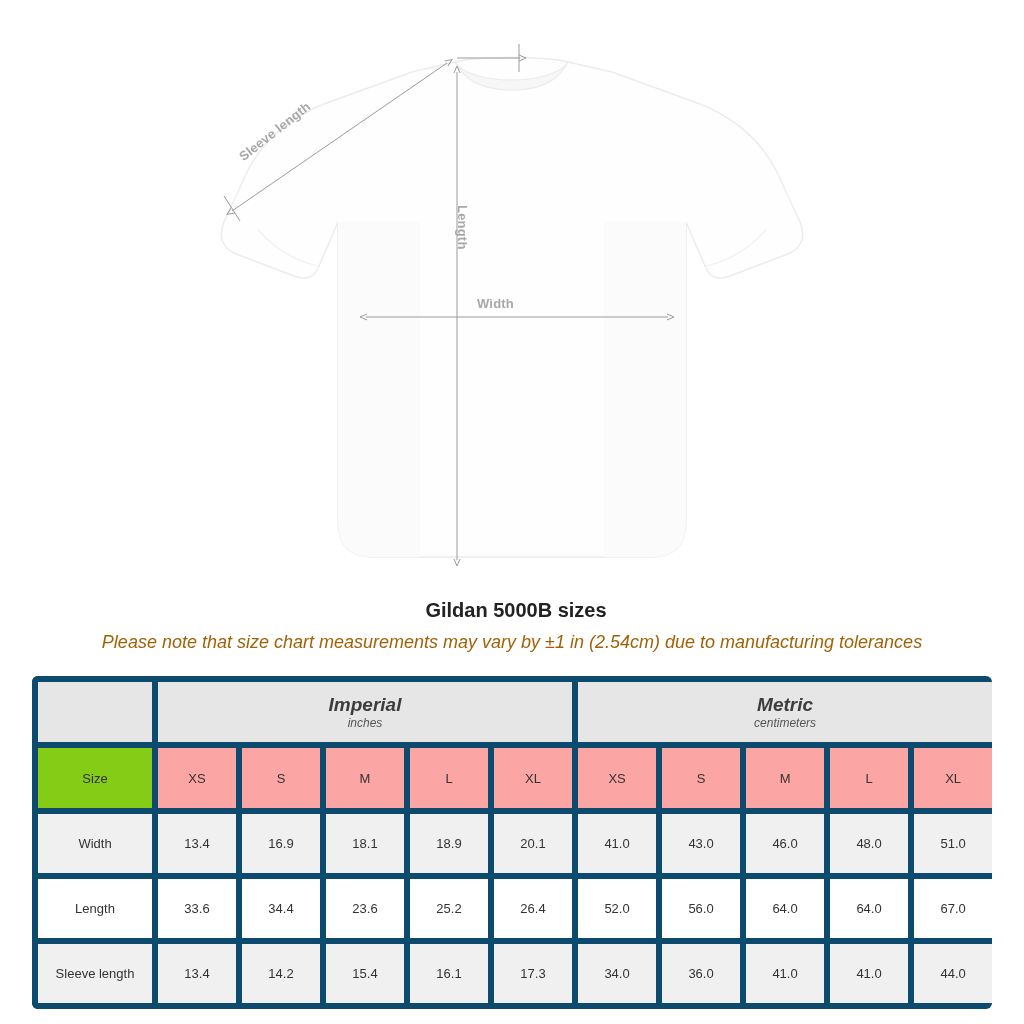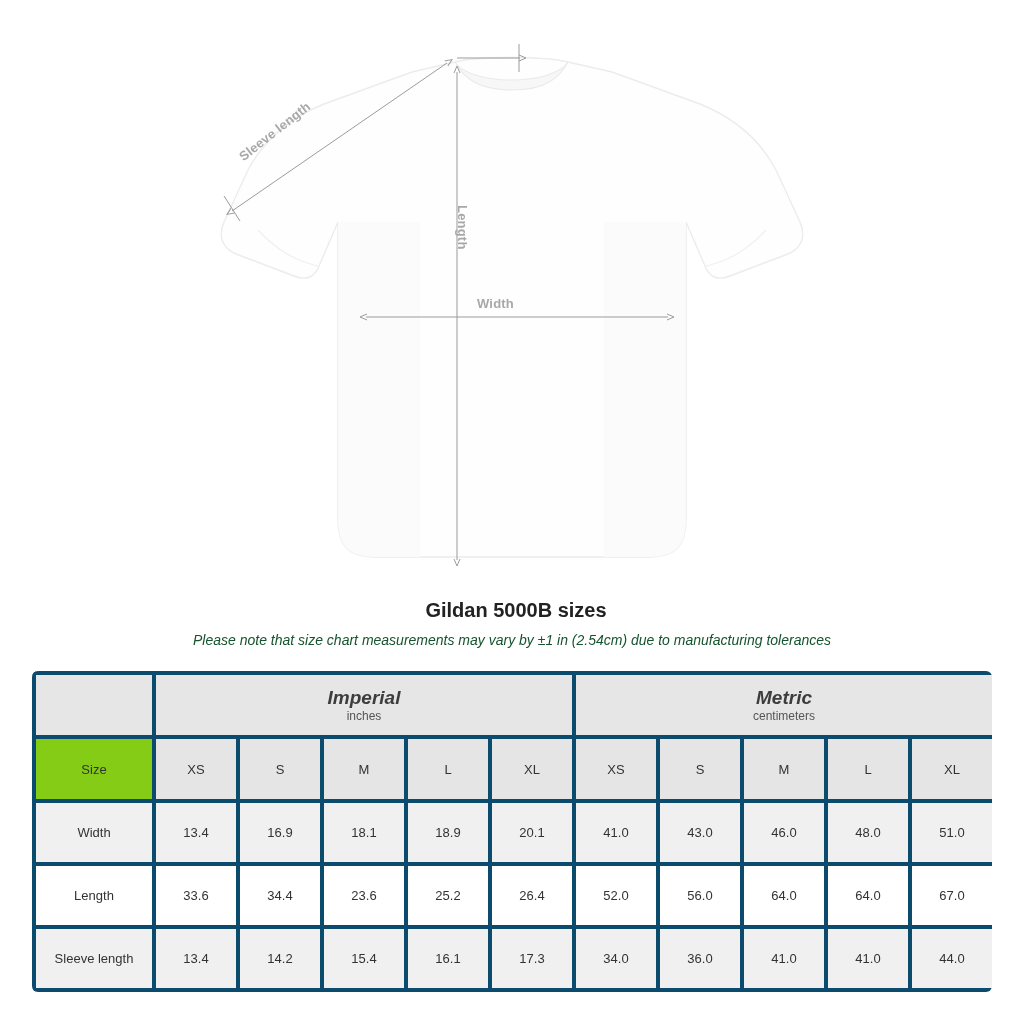--- a/index.html
+++ b/index.html
@@ -55,40 +55,40 @@
     text-align: center;
     margin-top: 4px;
   }
   .chart-title {
     font-size: 20px;
     font-weight: bold;
     color: #222222;
     margin: 0 0 10px 8px;
   }
   .chart-note {
-    font-size: 14px;
+    font-size: 18px;
     font-style: italic;
-    color: #14532d;
+    color: #a16207;
     margin: 0;
   }
 
   
   .table-wrap {
     margin: 23px 32px 0 32px;
     border-radius: 6px;
     overflow: hidden;
   }
   table.size-chart {
     width: 960px;
     border-collapse: collapse;
     table-layout: fixed;
   }
   table.size-chart td,
   table.size-chart th {
-    border: 4px solid #0c4a6e;
+    border: 6px solid #0c4a6e;
     text-align: center;
     font-size: 13px;
     color: #333333;
     font-weight: normal;
     padding: 0;
     height: 60px;
   }
   
   .sys-row td {
     background: #e6e6e6;
@@ -99,32 +99,33 @@
   .sys-title {
     font-size: 19px;
     font-weight: bold;
     font-style: italic;
     color: #3d3d3d;
     display: block;
     line-height: 1.15;
   }
   .sys-sub {
     font-size: 12px;
+    font-style: italic;
     color: #555555;
     display: block;
     margin-top: 0;
   }
   .sys-spacer {
     background: #e6e6e6;
     border: none;
   }
 
   
   .size-row td {
-    background: #e5e5e5;
+    background: #fca5a5;
     font-weight: bold;
     font-size: 13px;
     height: 58px;
   }
   .size-row td.rowhead {
     background: #84cc16;
   }
 
   
   tr.data-row td {

